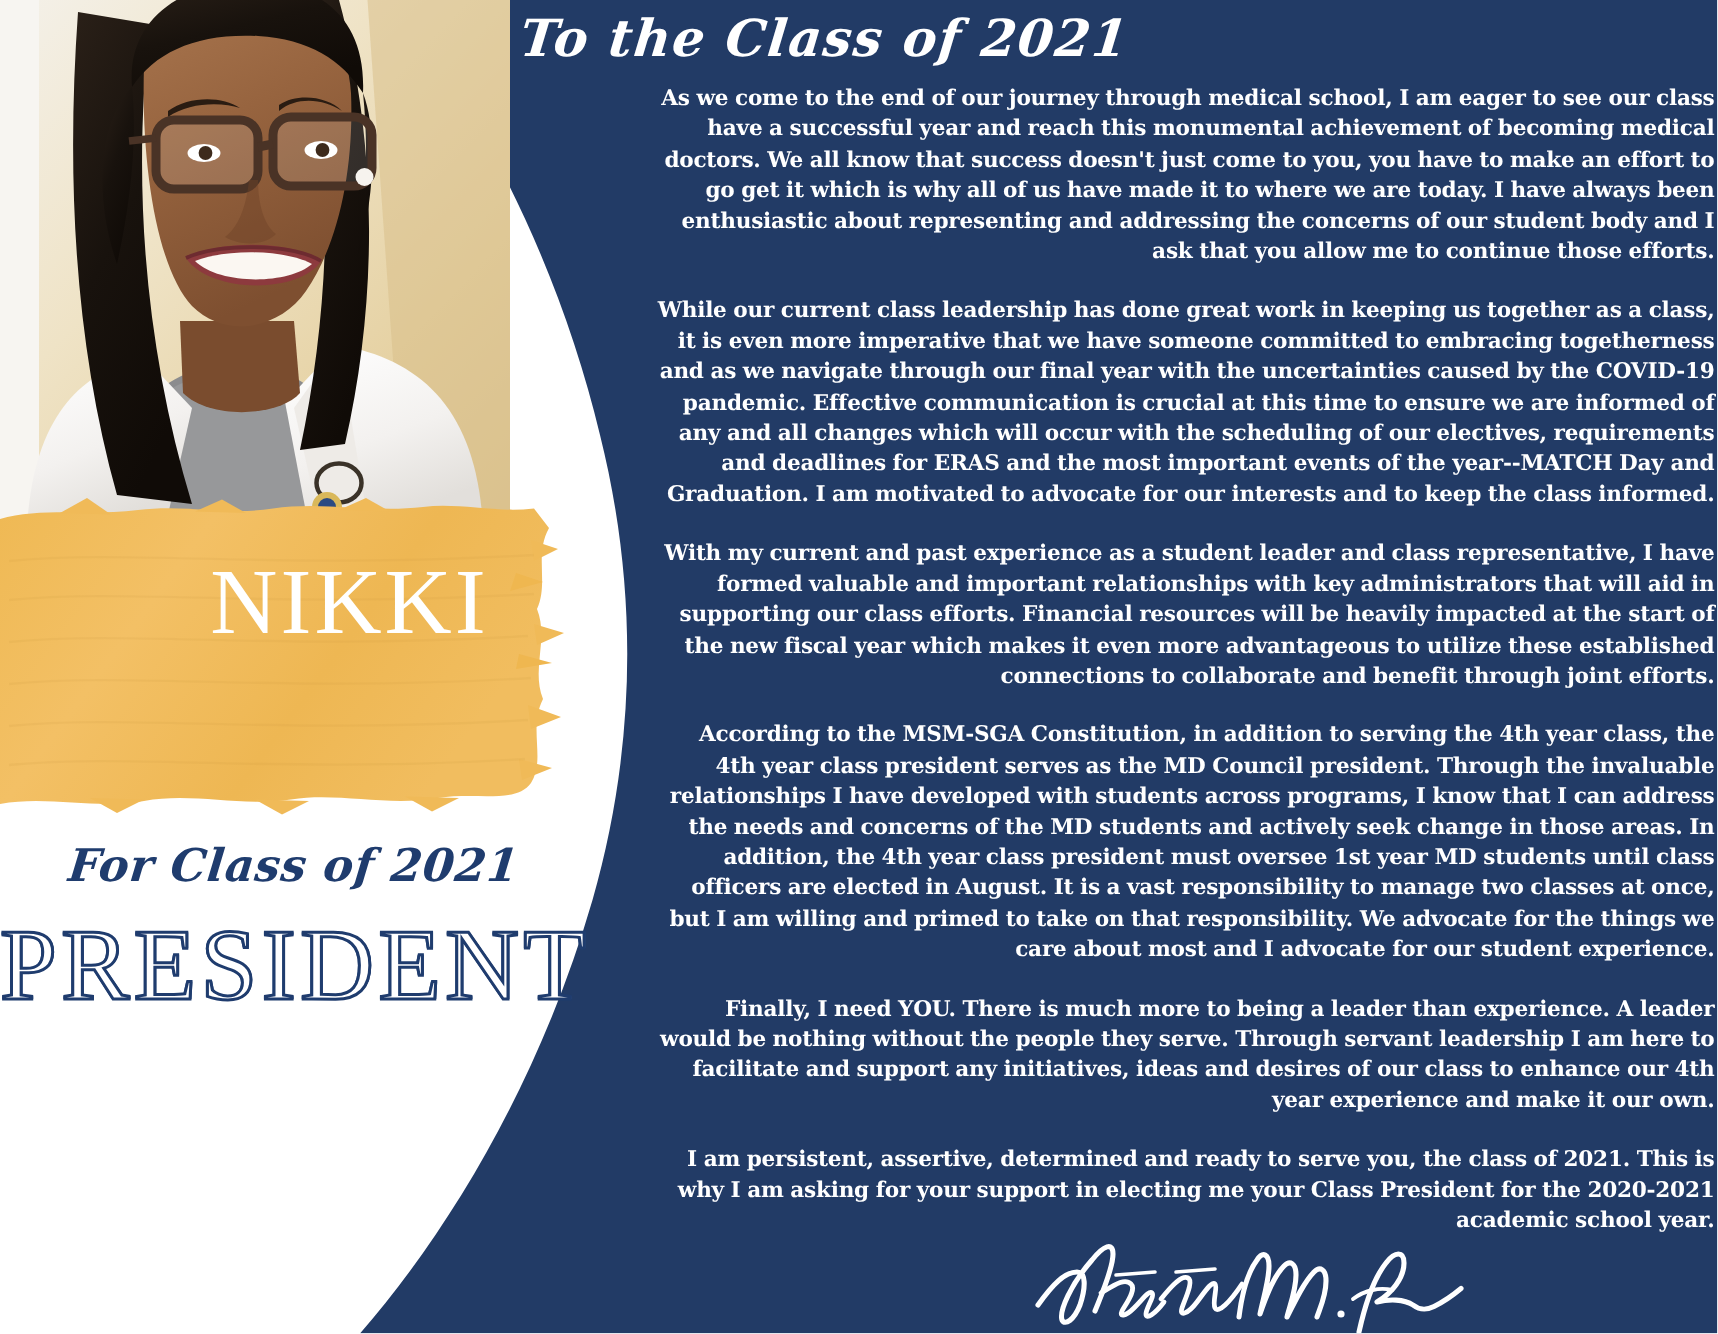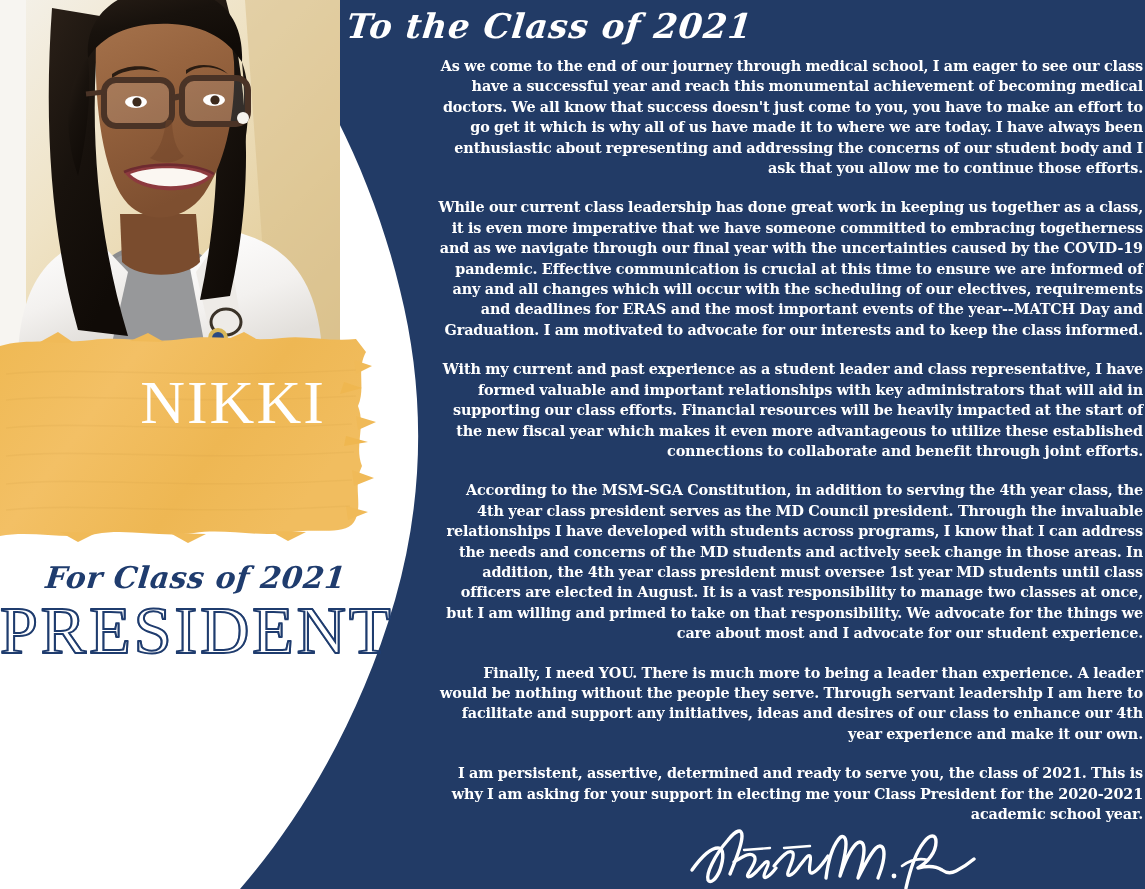--- a/index.html
+++ b/index.html
@@ -84,21 +84,21 @@
     font-size: 30px;
     letter-spacing: 0.5px;
     transform: skewX(-6deg);
     white-space: nowrap;
   }
 
   #president {
     position: absolute;
     z-index: 4;
     left: 0;
-    top: 593px;
+    top: 606px;
     width: 392px;
     text-align: right;
     font-family: "Liberation Serif", serif;
     font-weight: 400;
     font-size: 68px;
     letter-spacing: 3px;
     line-height: 1.1;
     color: #ffffff;
     -webkit-text-stroke: 2px #1f3c6e;
     text-shadow:

